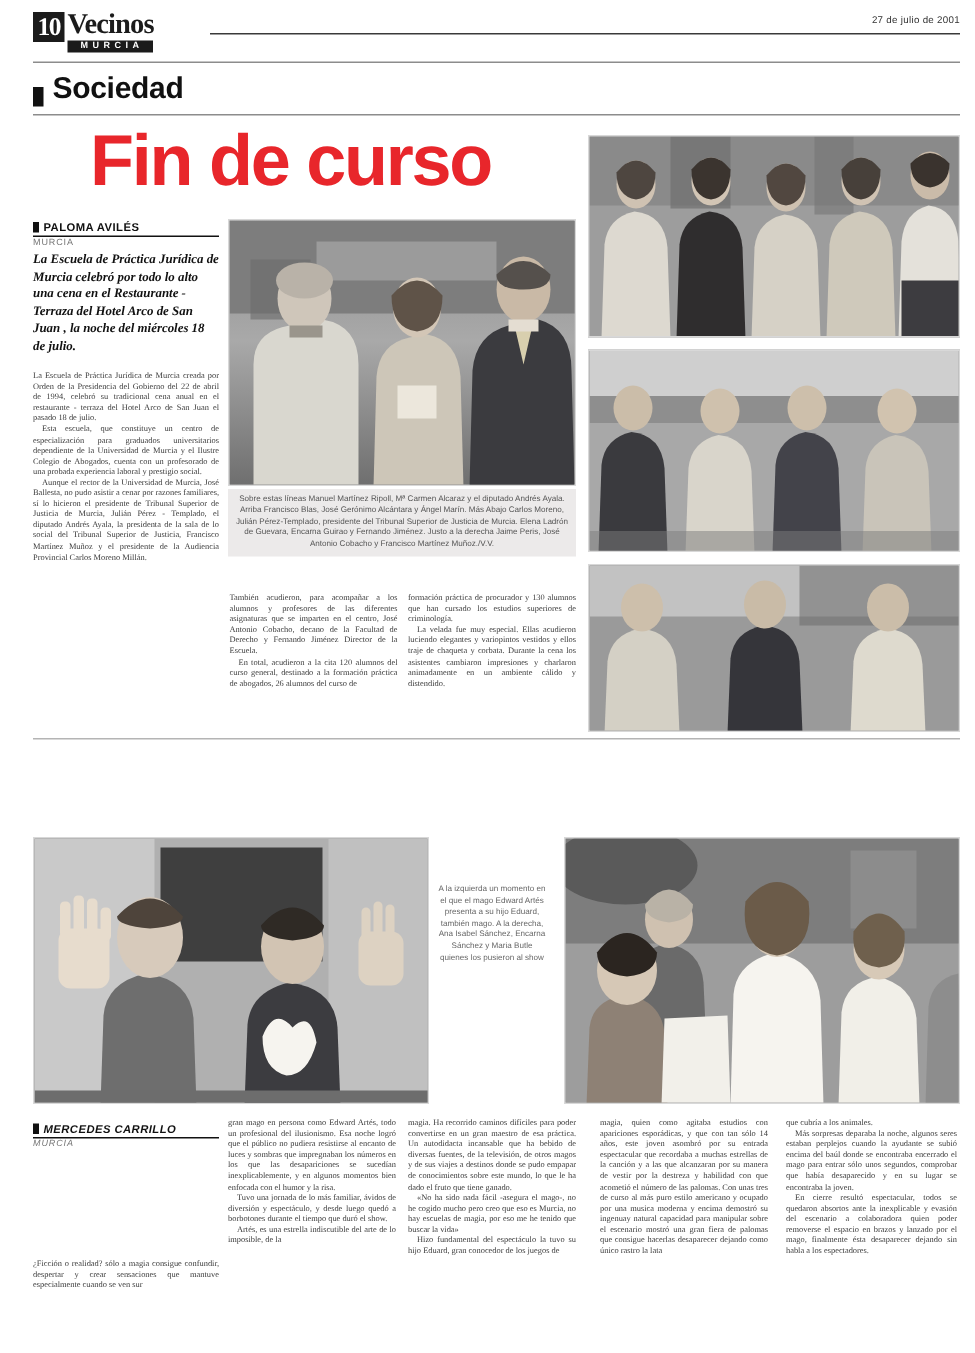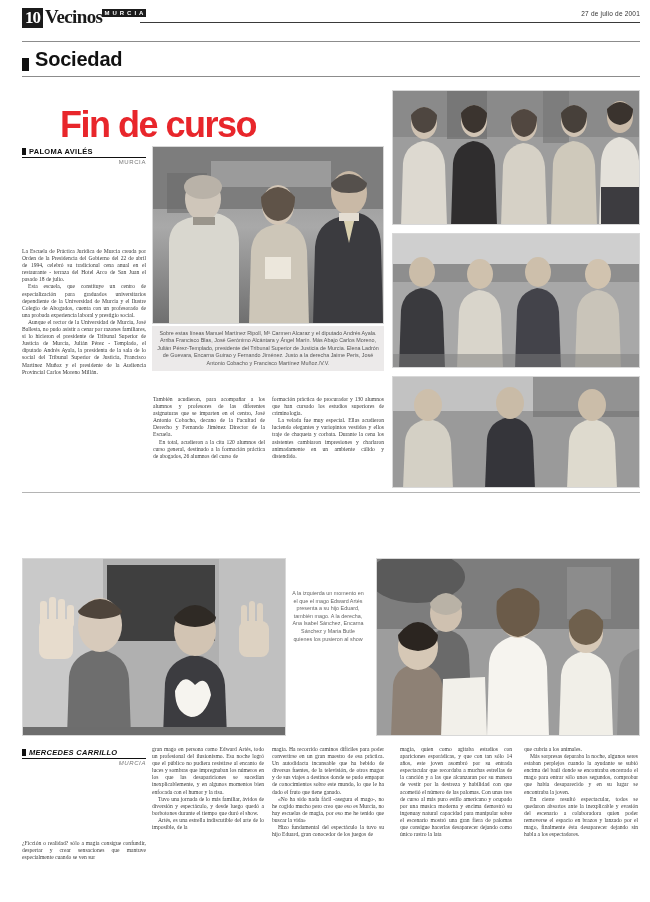--- a/index.html
+++ b/index.html
@@ -14,21 +14,21 @@
   
   .masthead {
     position: absolute; left: 22px; top: 8px; right: 10px; height: 28px;
   }
   .logo-wrap { position: absolute; left: 0; top: 0; display: flex; align-items: flex-start; }
   .logo-num {
     background: #1b1b1b; color: #fff; font-weight: bold; font-size: 17px;
     line-height: 17px; padding: 1px 3px 2px 3px; font-family: "Liberation Serif", serif;
     letter-spacing: -1px;
   }
-  .logo-text-block { display: flex; flex-direction: row; margin-left: 2px; }
+  .logo-text-block { display: flex; flex-direction: column; margin-left: 2px; }
   .logo-name {
     font-family: "Liberation Serif", serif; font-weight: bold; font-size: 19px;
     line-height: 18px; color: #1b1b1b; letter-spacing: -0.6px;
   }
   .logo-sub {
     background: #1b1b1b; color: #fff; font-size: 6px; font-weight: bold;
     letter-spacing: 3px; text-align: center; line-height: 8px; height: 8px;
     margin-top: 1px; padding-left: 2px;
   }
   .masthead-rule {
@@ -50,25 +50,25 @@
   }
   .head-rule-top { position: absolute; left: 22px; right: 10px; top: 41px; height: 1px; background: #8c8c8c; }
   .head-rule-bot { position: absolute; left: 22px; right: 10px; top: 76px; height: 1px; background: #8c8c8c; }
 
   
   .headline {
     color: #e8262b; font-weight: bold;
     font-family: "Liberation Sans", sans-serif;
     letter-spacing: -1.5px;
   }
-  .headline-1 { position: absolute; left: 60px; top: 100px; font-size: 36px; line-height: 50px; }
+  .headline-1 { position: absolute; left: 60px; top: 83px; font-size: 48px; line-height: 50px; }
   .headline-2 { position: absolute; left: 38px; top: 497px; font-size: 48px; line-height: 50px; }
 
   
-  .byline { position: absolute; width: 124px; text-align: right; }
+  .byline { position: absolute; width: 124px; }
   .byline-rule { height: 1px; background: #111; width: 100%; }
   .byline-name {
     display: flex; align-items: center; gap: 3px;
     font-size: 7.5px; font-weight: bold; color: #111; letter-spacing: .3px;
     margin-bottom: 1px;
   }
   .byline-sq { width: 4px; height: 7px; background: #111; display: inline-block; }
   .byline-city { font-size: 6px; color: #777; letter-spacing: .6px; margin-top: 1px; }
 
   
@@ -138,20 +138,21 @@
 
   <div class="byline" style="left:22px; top:147px;">
     <div class="byline-name">
       <span class="byline-sq"></span>
       <span>PALOMA AVILÉS</span>
     </div>
     <div class="byline-rule"></div>
     <div class="byline-city">MURCIA</div>
   </div>
 
+  <div class="lead" style="left:22px; top:167px; width:124px;">La Escuela de Práctica Jurídica de Murcia celebró por todo lo alto una cena en el Restaurante - Terraza del Hotel Arco de San Juan , la noche del miércoles 18 de julio.</div>
 
   <div class="col" style="left:22px; top:248px; width:124px; height:240px;">
     <p class="first">La Escuela de Práctica Jurídica de Murcia creada por Orden de la Presidencia del Gobierno del 22 de abril de 1994, celebró su tradicional cena anual en el restaurante - terraza del Hotel Arco de San Juan el pasado 18 de julio.</p>
     <p>Esta escuela, que constituye un centro de especialización para graduados universitarios dependiente de la Universidad de Murcia y el Ilustre Colegio de Abogados, cuenta con un profesorado de una probada experiencia laboral y prestigio social.</p>
     <p>Aunque el rector de la Universidad de Murcia, José Ballesta, no pudo asistir a cenar por razones familiares, sí lo hicieron el presidente de Tribunal Superior de Justicia de Murcia, Julián Pérez - Templado, el diputado Andrés Ayala, la presidenta de la sala de lo social del Tribunal Superior de Justicia, Francisco Martínez Muñoz y el presidente de la Audiencia Provincial Carlos Moreno Millán.</p>
   </div>
 
   <div class="col" style="left:153px; top:396px; width:112px; height:92px;">
     <p class="first">También acudieron, para acompañar a los alumnos y profesores de las diferentes asignaturas que se imparten en el centro, José Antonio Cobacho, decano de la Facultad de Derecho y Fernando Jiménez Director de la Escuela.</p>
     <p>En total, acudieron a la cita 120 alumnos del curso general, destinado a la formación práctica de abogados, 26 alumnos del curso de</p>

